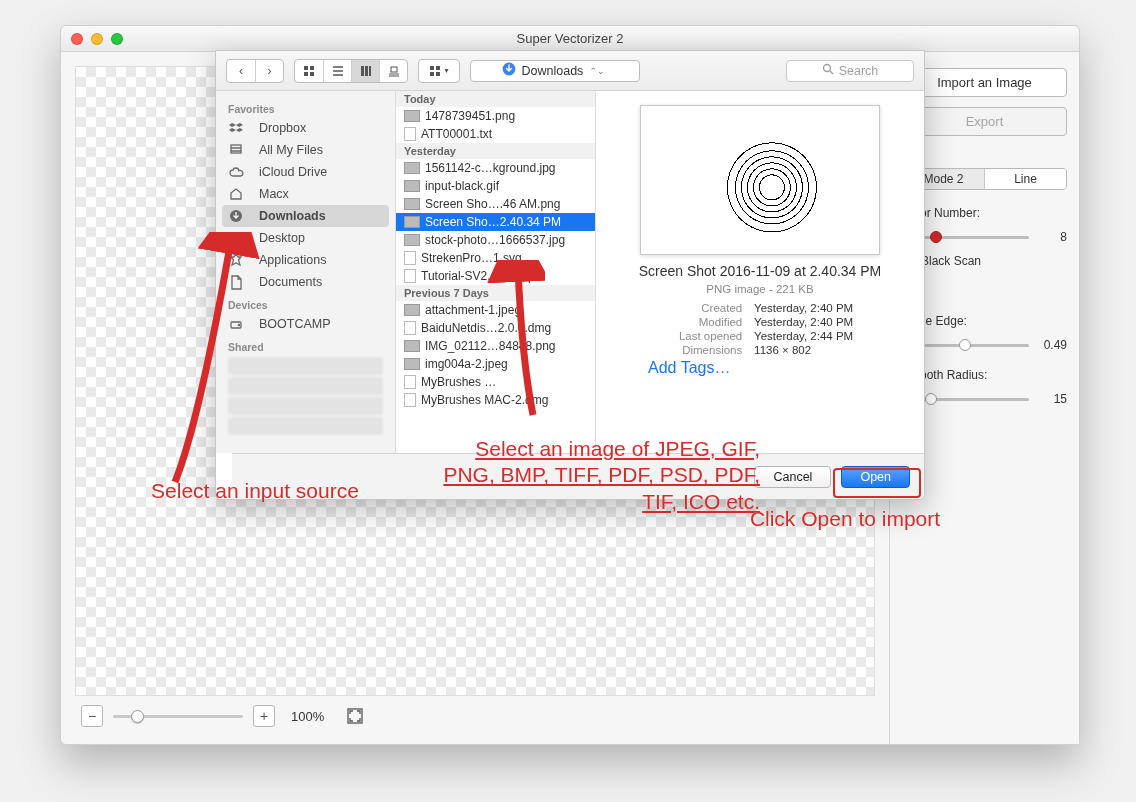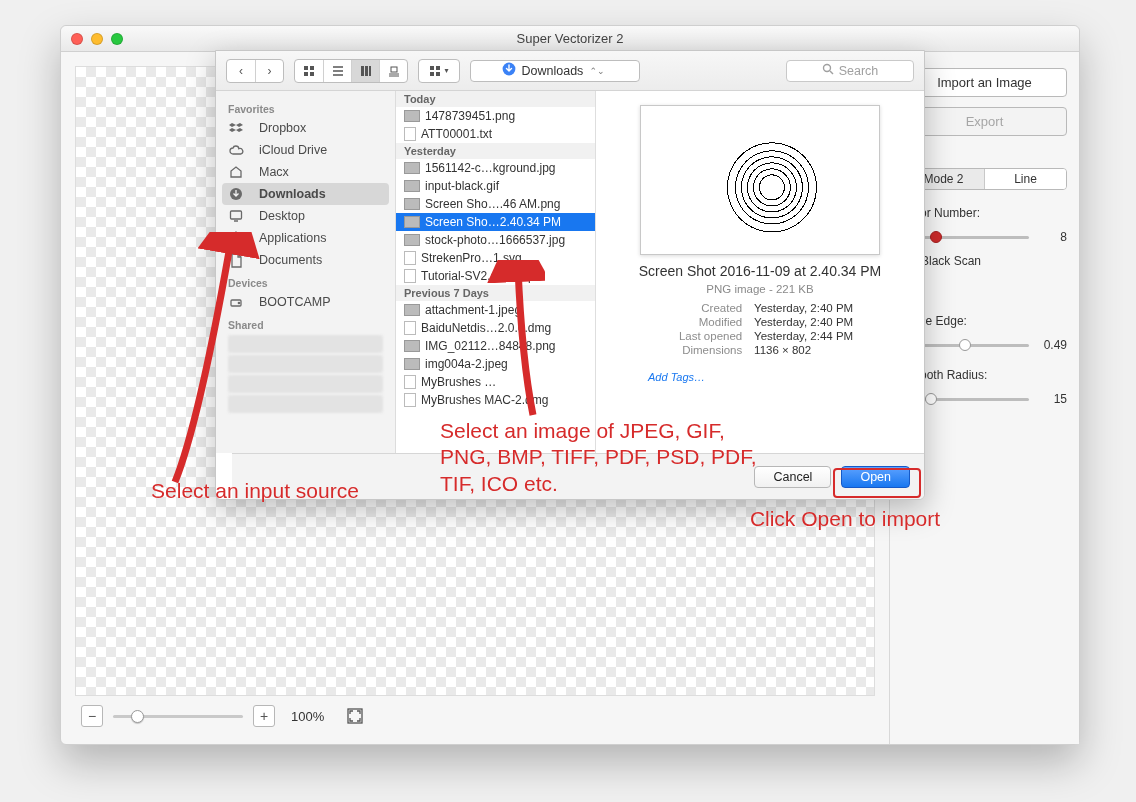--- a/index.html
+++ b/index.html
@@ -195,21 +195,21 @@
     position:relative;
     margin-bottom:8px;
     box-shadow: 0 1px 4px rgba(0,0,0,.15);
   }
   .preview-title { font-size:14px; font-weight:500; color:#333; text-align:center; line-height:1.25; }
   .preview-sub { font-size:11.5px; color:#8a8a8a; margin-top:2px; }
   .meta { width:100%; font-size:11.5px; color:#333; margin-top:6px; }
   .meta-row { display:flex; justify-content:space-between; padding:1px 0; }
   .meta-row .k { color:#8d8d8d; text-align:right; width:44%; }
   .meta-row .v { width:52%; text-align:left; }
-  .add-tags { color:#1877f0; font-size:11px; align-self:flex-start; margin-top:14px; margin-left:36px;font-style:italic; }
+  .add-tags { color:#1877f0; font-size:16px; align-self:flex-start; margin-top:2px; margin-left:36px; }
 
   .sheet-footer {
     height:46px; border-top:1px solid #d6d6d6;
     background:#f3f3f3;
     display:flex; align-items:center; justify-content:flex-end; gap:10px;
     padding-right:14px;
     margin-left:16px;
   }
   .mac-btn {
     height:22px; padding:0 18px; font-size:12.5px;
@@ -384,20 +384,29 @@
     <div class="favs">
       <div class="section-label">Favorites</div>
       <div id="fav-list">
           <div class="fav-item">
             <span class="fav-ico">
               <svg width="14" height="14" viewBox="0 0 14 14" fill="#6a6a6a">
                 <path d="M3 2l4 2-4 2-3-2zM11 2l3 2-4 2-3-2zM3 7l4 2-4 2-3-2zM11 7l3 2-4 2-3-2z"></path>
               </svg>
             </span>
             <span>Dropbox</span>
+          </div>
+          <div class="fav-item">
+            <span class="fav-ico">
+              <svg width="14" height="14" viewBox="0 0 14 14" fill="none" stroke="#6a6a6a" stroke-width="1.3">
+                <rect x="2" y="2" width="10" height="8"></rect>
+                <path d="M2 5h10M2 8h10"></path>
+              </svg>
+            </span>
+            <span>All My Files</span>
           </div>
           <div class="fav-item">
             <span class="fav-ico">
               <svg width="15" height="11" viewBox="0 0 15 11" fill="none" stroke="#6a6a6a" stroke-width="1.3">
                 <path d="M4 9a3 3 0 010-6c.3-1.2 1.5-2 2.8-2 1.6 0 2.9 1.2 3 2.7A2.5 2.5 0 0112 9H4z"></path>
               </svg>
             </span>
             <span>iCloud Drive</span>
           </div>
           <div class="fav-item">
@@ -574,14 +583,14 @@
 <svg class="arrow-svg" style="left:455px; top:260px;" width="90" height="160" viewBox="0 0 90 160">
   <defs>
       <marker id="ah2" markerWidth="9" markerHeight="9" refX="2" refY="4.5" orient="auto">
         <path d="M0,0 L9,4.5 L0,9 z" fill="#d62b2b"></path>
       </marker>
     </defs>
   <path d="M78,155 C70,115 65,55 63,8" stroke="#d62b2b" stroke-width="7" fill="none" marker-end="url(#ah2)"></path>
 </svg>
 
 <div class="annot" style="left:125px; top:478px; width:260px; text-align:center;">Select an input source</div>
-<div class="annot" style="left:440px; top:418px; width:320px; text-align:left;">Select an image of JPEG, GIF, PNG, BMP, TIFF, PDF, PSD, PDF, TIF, ICO etc.</div>
+<div class="annot" style="left:440px; top:436px; width:320px; text-align:right;text-decoration:underline;">Select an image of JPEG, GIF, PNG, BMP, TIFF, PDF, PSD, PDF, TIF, ICO etc.</div>
 <div class="annot" style="left:730px; top:506px; width:230px; text-align:center;">Click Open to import</div>
 
 </body></html>

